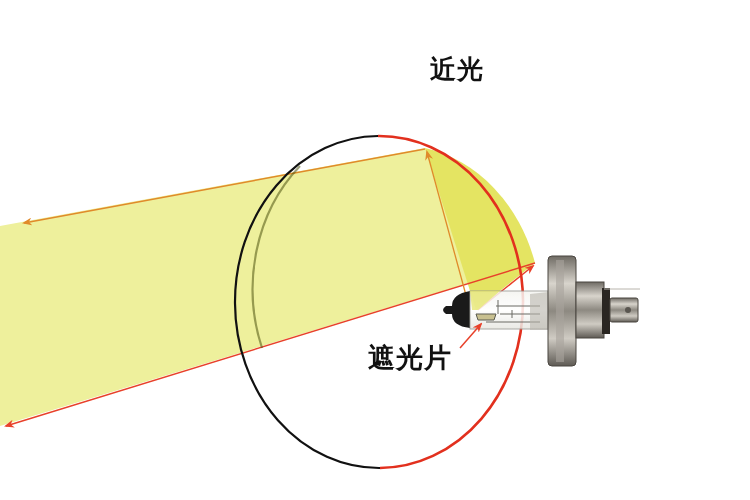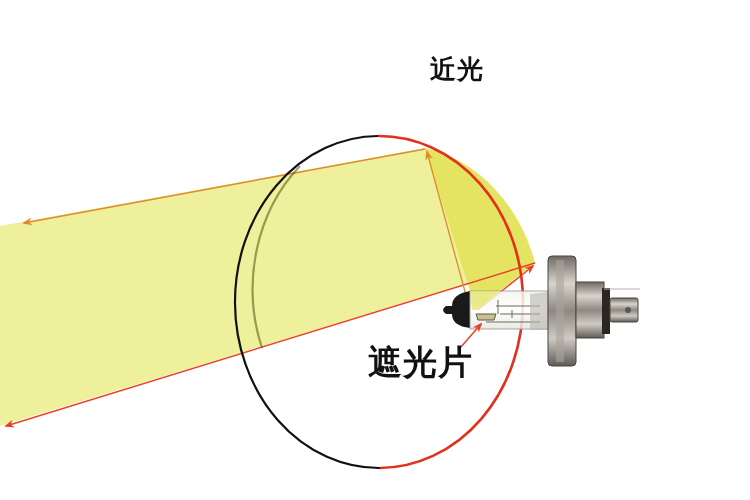--- a/index.html
+++ b/index.html
@@ -2,21 +2,21 @@
 <html><head>
   <meta charset="utf-8">
   <style>
     html, body { margin: 0; padding: 0; background: #ffffff; }
     body { width: 750px; height: 500px; position: relative; overflow: hidden;
            font-family: "DejaVu Sans", "Liberation Sans", sans-serif; }
     #stage { position: absolute; left: 0; top: 0; width: 750px; height: 500px; margin-top: 48px; }
     .label { position: absolute; font-weight: bold; color: #111111;
              font-family: "DejaVu Sans", sans-serif; white-space: nowrap; }
     #title-label { left: 430px; top: 4px; font-size: 26px; letter-spacing: 1px; }
-    #shield-label { left: 368px; top: 292px; font-size: 34px; letter-spacing: 1px; }
+    #shield-label { left: 368px; top: 292px; font-size: 27px; letter-spacing: 1px; }
   </style>
 </head>
 <body>
 
 <div id="stage">
   <svg width="750" height="500" viewBox="0 0 750 500" xmlns="http://www.w3.org/2000/svg">
     <defs>
       <linearGradient id="metalGrad" x1="0" y1="0" x2="0" y2="1">
         <stop offset="0" stop-color="#6f6b64"></stop>
         <stop offset="0.25" stop-color="#d8d4cc"></stop>

